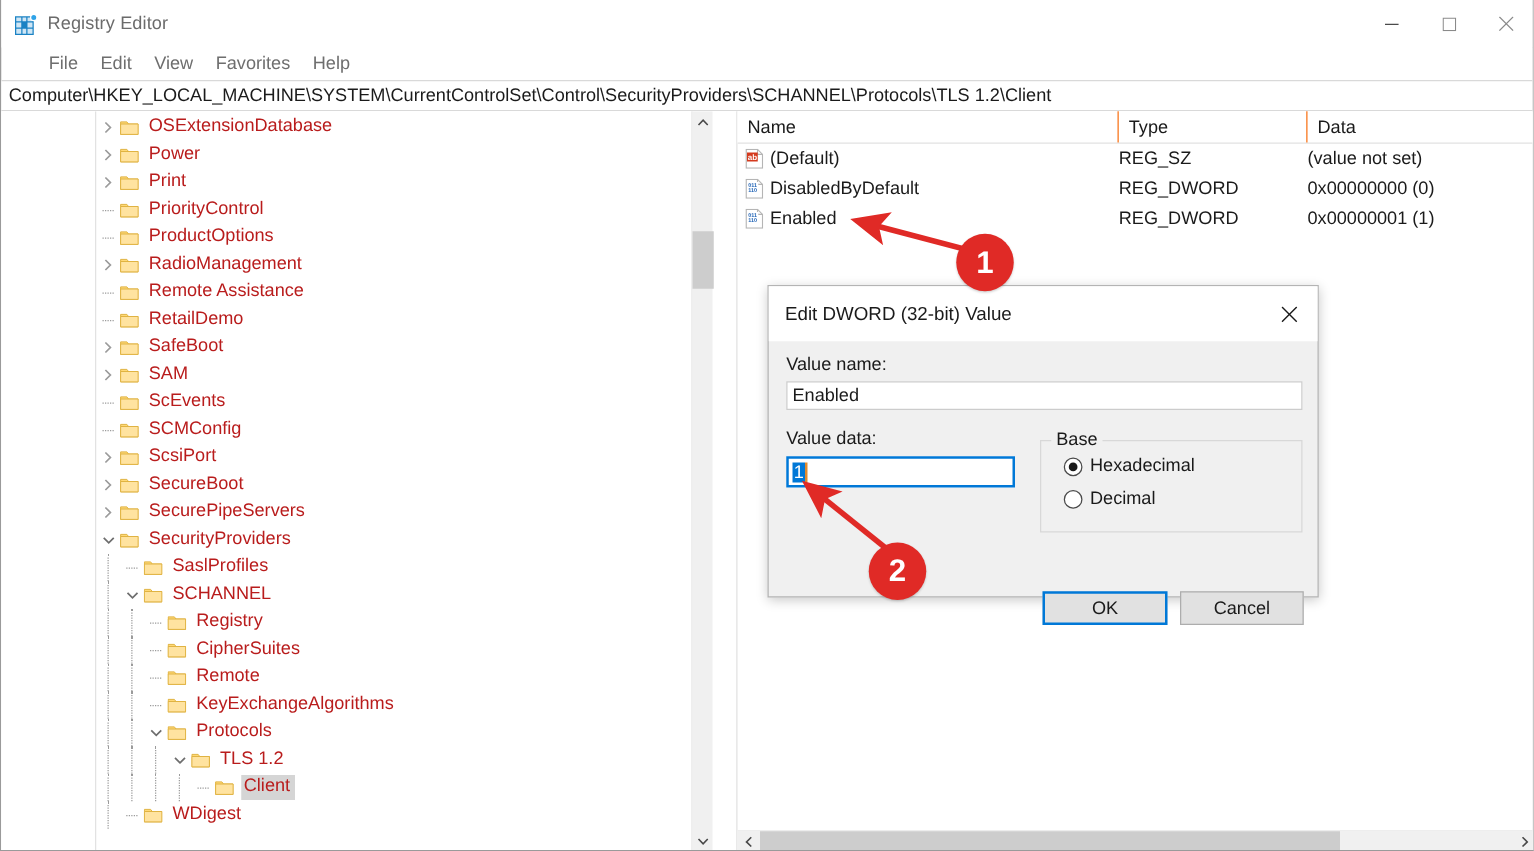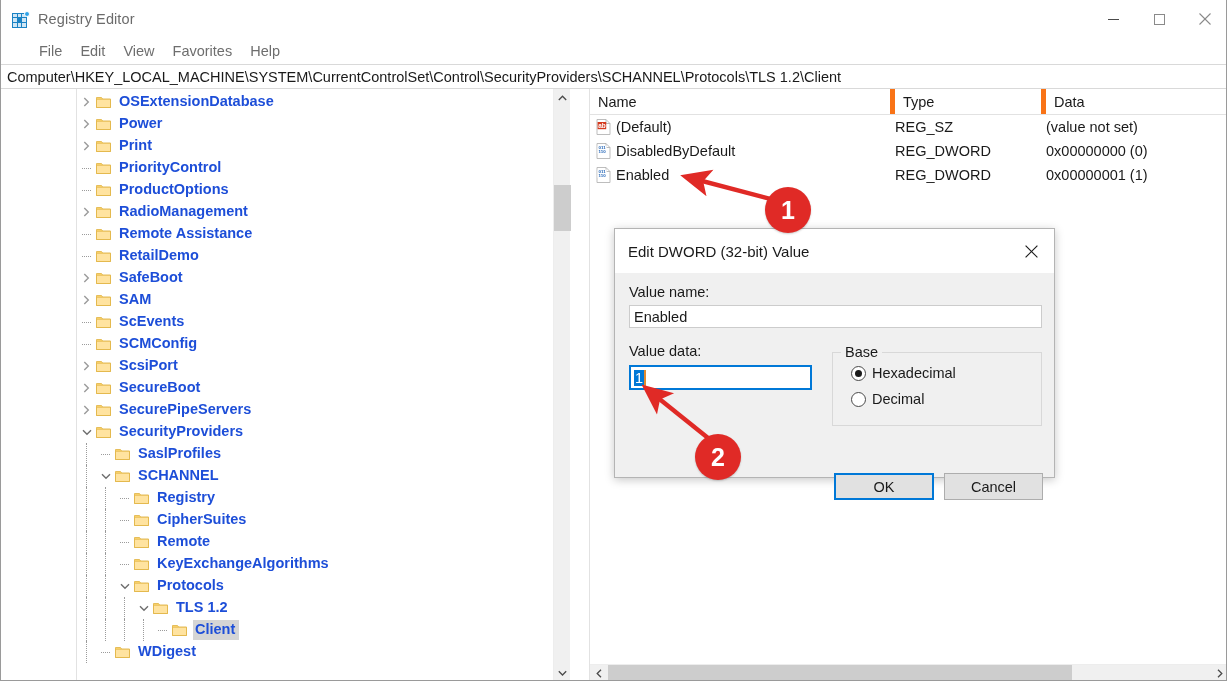--- a/index.html
+++ b/index.html
@@ -140,24 +140,23 @@
     position: absolute; top: 0; width: 1px; height: 22px;
     border-left: 1px dotted #9b9b9b;
   }
   .folder {
     width: 17px; height: 22px; flex: none;
     display: flex; align-items: center; justify-content: center;
     margin-right: 5px;
   }
   .folder svg { display: block; }
   .tlabel {
-    font-size: 14.5px; color: #1d4ed8;
+    font-size: 14.5px; color: #b91c1c;
     padding: 1px 4px 2px 2px;
     line-height: 17px;
-    font-weight: bold;
   }
   .trow.sel .tlabel { background: #d5d5d5; }
 
   
   .vscroll {
     position: absolute; right: 14px; top: 0;
     width: 17px; height: 592px;
     background: #f0f0f0;
     border-left: 1px solid #ededed;
   }
@@ -188,21 +187,21 @@
     position: relative;
     height: 26px;
     background: #ffffff;
     border-bottom: 1px solid #e2e2e2;
   }
   .lh-cell {
     position: absolute; top: 0; height: 25px;
     display: flex; align-items: center;
     font-size: 14.5px; color: #1a1a1a;
     padding-left: 8px;
-    border-right: 5px solid #f97316;
+    border-right: 1px solid #f97316;
   }
   .lrow {
     height: 24px;
     position: relative;
   }
   .lr-name {
     position: absolute; left: 6px; top: 0; height: 24px;
     display: flex; align-items: center;
     font-size: 14.5px; color: #1a1a1a;
   }

